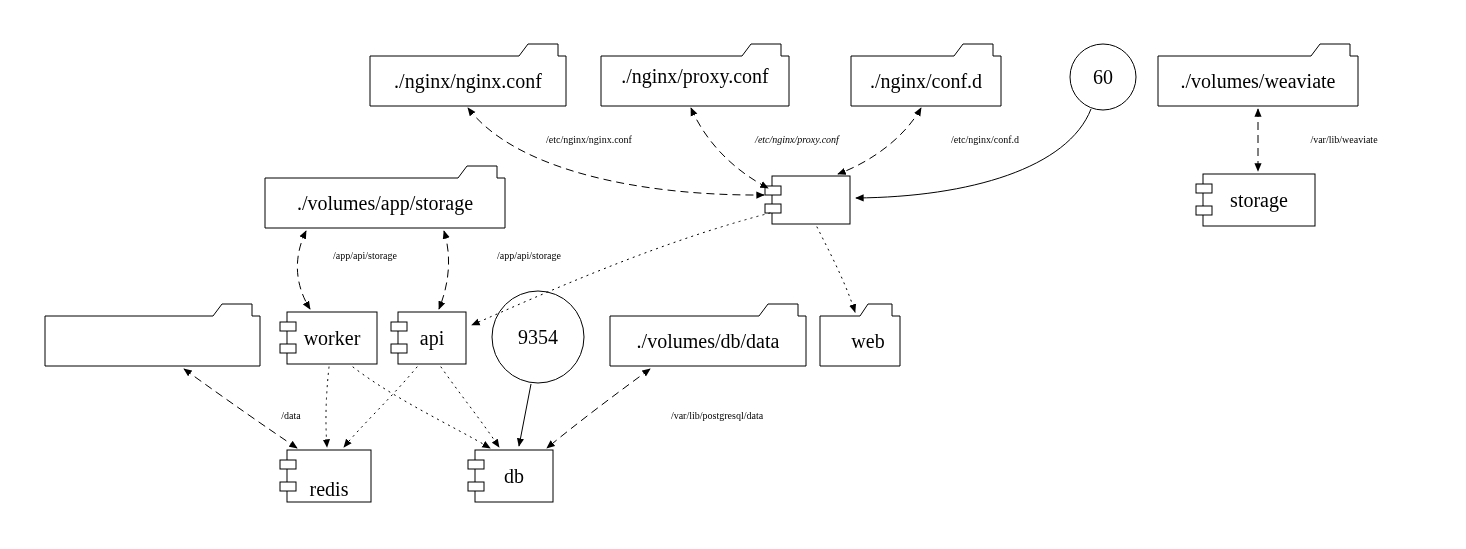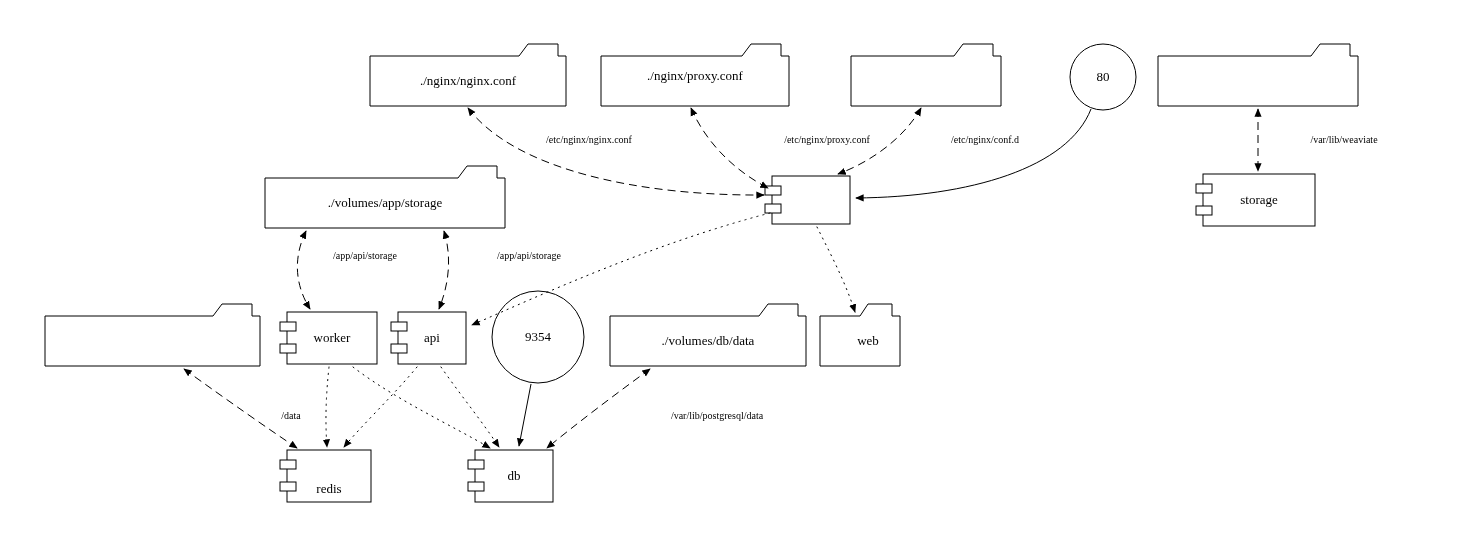--- a/index.html
+++ b/index.html
@@ -6,21 +6,21 @@
   html, body { margin: 0; padding: 0; background: #ffffff; }
   body { font-family: "Liberation Serif", "DejaVu Serif", serif; color: #000; }
   .canvas { position: relative; width: 1466px; height: 549px; background: #ffffff; overflow: hidden; }
   .canvas > svg { position: absolute; left: 0; top: 0; }
   .shape { fill: #ffffff; stroke: #000000; stroke-width: 1; }
   .edge  { fill: none; stroke: #000000; stroke-width: 1; }
   .edge.dashed { stroke-dasharray: 8 5; }
   .edge.dotted { stroke-dasharray: 1.2 5; stroke-linecap: round; }
   .node-label {
     position: absolute; display: flex; align-items: center; justify-content: center;
-    font-size: 13px; text-align: center; white-space: nowrap; pointer-events: none;
+    font-size: 20px; text-align: center; white-space: nowrap; pointer-events: none;
   }
   .edge-label {
     position: absolute; transform: translateX(-50%);
     font-size: 10px; white-space: nowrap; pointer-events: none;
   }
 </style>
 </head>
 <body>
 
 <div class="canvas">
@@ -90,33 +90,35 @@
     <path class="edge dotted" d="M 770 213 C 655 243 545 293 472 325" marker-end="url(#arr)"></path>
     <path class="edge dotted" d="M 817 227 C 830 253 845 281 855 312" marker-end="url(#arr)"></path>
     <path class="edge dotted" d="M 329 367 C 326 395 325 420 327 447" marker-end="url(#arr)"></path>
     <path class="edge dotted" d="M 353 367 C 396 400 453 426 490 448" marker-end="url(#arr)"></path>
     <path class="edge dotted" d="M 417 367 C 392 397 362 425 344 447" marker-end="url(#arr)"></path>
     <path class="edge dotted" d="M 441 367 C 459 393 481 420 499 447" marker-end="url(#arr)"></path>
   </svg>
 
   <div class="node-label" style="left:370px; top:56px; width:196px; height:50px;">./nginx/nginx.conf</div>
   <div class="node-label" style="left:601px; top:56px; width:188px; height:40px;">./nginx/proxy.conf</div>
-  <div class="node-label" style="left:1070px; top:44px; width:66px; height:66px;">80</div>
+  <div class="node-label" style="left:851px; top:56px; width:150px; height:50px;">./nginx/conf.d</div>
+  <div class="node-label" style="left:1070px; top:44px; width:66px; height:66px;">60</div>
+  <div class="node-label" style="left:1158px; top:56px; width:200px; height:50px;">./volumes/weaviate</div>
   <div class="node-label" style="left:265px; top:178px; width:240px; height:50px;">./volumes/app/storage</div>
   <div class="node-label" style="left:1203px; top:174px; width:112px; height:52px;">storage</div>
   <div class="node-label" style="left:287px; top:312px; width:90px; height:52px;">worker</div>
   <div class="node-label" style="left:398px; top:312px; width:68px; height:52px;">api</div>
   <div class="node-label" style="left:492px; top:291px; width:92px; height:92px;">9354</div>
   <div class="node-label" style="left:610px; top:316px; width:196px; height:50px;">./volumes/db/data</div>
   <div class="node-label" style="left:820px; top:316px; width:80px; height:50px;margin-left:8px;">web</div>
   <div class="node-label" style="left:287px; top:450px; width:84px; height:52px;margin-top:13px;">redis</div>
   <div class="node-label" style="left:475px; top:450px; width:78px; height:52px;">db</div>
 
   <div class="edge-label" style="left:589px; top:134px;">/etc/nginx/nginx.conf</div>
-  <div class="edge-label" style="left:827px; top:134px;">/etc/nginx/proxy.conf</div>
+  <div class="edge-label" style="left:797px; top:134px;font-style:italic;">/etc/nginx/proxy.conf</div>
   <div class="edge-label" style="left:985px; top:134px;">/etc/nginx/conf.d</div>
   <div class="edge-label" style="left:1344px; top:134px;">/var/lib/weaviate</div>
   <div class="edge-label" style="left:365px; top:250px;">/app/api/storage</div>
   <div class="edge-label" style="left:529px; top:250px;">/app/api/storage</div>
   <div class="edge-label" style="left:291px; top:410px;">/data</div>
   <div class="edge-label" style="left:717px; top:410px;">/var/lib/postgresql/data</div>
 
 </div>
 
 </body></html>

